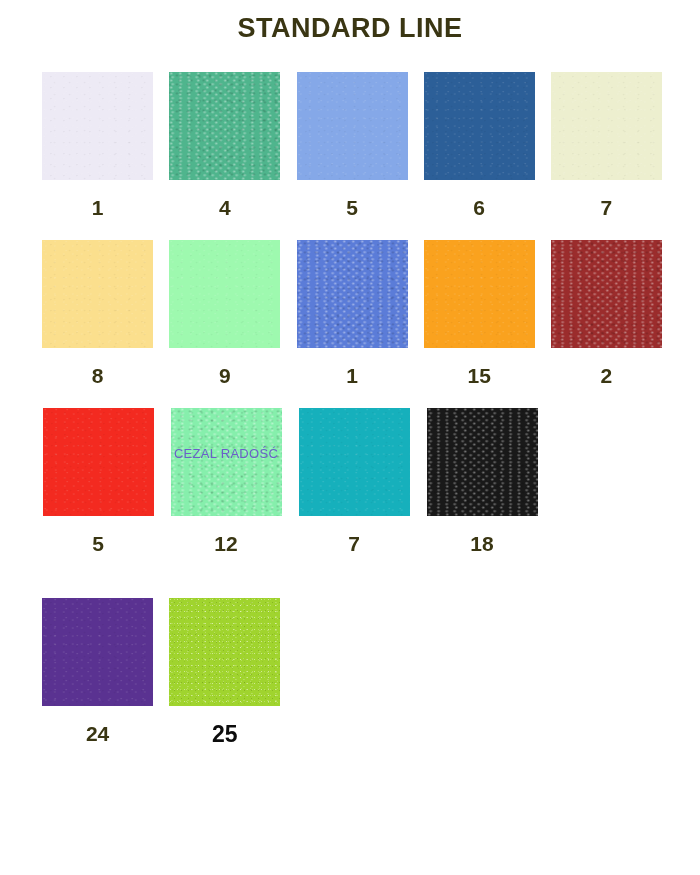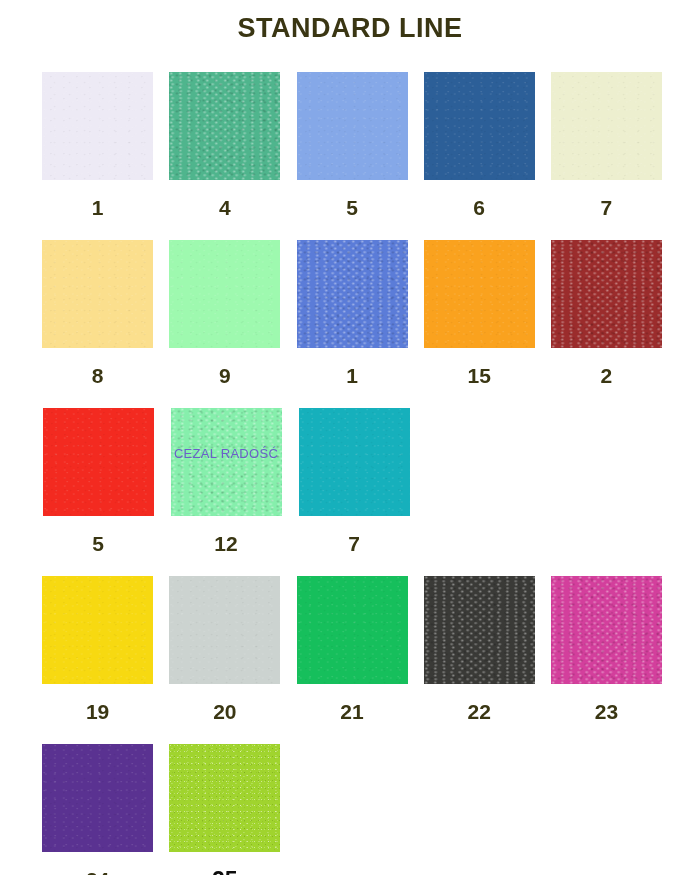--- a/index.html
+++ b/index.html
@@ -206,44 +206,26 @@
         <div class="swatch-cell">
           <div class="swatch-tile grainy" style="background-color: #86efac;">
             <div class="watermark" style="color: rgb(107, 95, 201);">CEZAL RADOŚĆ</div>
           </div>
           <div class="swatch-label">12</div>
         </div>
         <div class="swatch-cell">
           <div class="swatch-tile" style="background-color: rgb(22, 176, 188);"></div>
           <div class="swatch-label">7</div>
         </div>
-      </div>
-      <div class="row-gap"></div>
-      <div class="swatch-row">
-        <div class="swatch-cell">
-          <div class="swatch-tile" style="background-color: rgb(247, 217, 17);"></div>
-          <div class="swatch-label">19</div>
-        </div>
-        <div class="swatch-cell">
-          <div class="swatch-tile" style="background-color: rgb(204, 211, 208);"></div>
-          <div class="swatch-label">20</div>
-        </div>
-        <div class="swatch-cell">
-          <div class="swatch-tile" style="background-color: rgb(22, 191, 92);"></div>
-          <div class="swatch-label">21</div>
-        </div>
-        <div class="swatch-cell">
-          <div class="swatch-tile grainy" style="background-color: rgb(58, 58, 55);"></div>
-          <div class="swatch-label">22</div>
-        </div>
-        <div class="swatch-cell">
-          <div class="swatch-tile grainy" style="background-color: rgb(211, 63, 156);"></div>
-          <div class="swatch-label">23</div>
-        </div>
-      </div>
+        <div class="swatch-cell">
+          <div class="swatch-tile grainy" style="background-color: rgb(25, 25, 25);"></div>
+          <div class="swatch-label">18</div>
+        </div>
+      </div>
+      <div class="row-gap"></div>
       <div class="row-gap"></div>
       <div class="swatch-row">
         <div class="swatch-cell">
           <div class="swatch-tile" style="background-color: rgb(90, 50, 145);"></div>
           <div class="swatch-label">24</div>
         </div>
         <div class="swatch-cell">
           <div class="swatch-tile speckled" style="background-color: rgb(160, 212, 46);"></div>
           <div class="swatch-label dark">25</div>
         </div>

